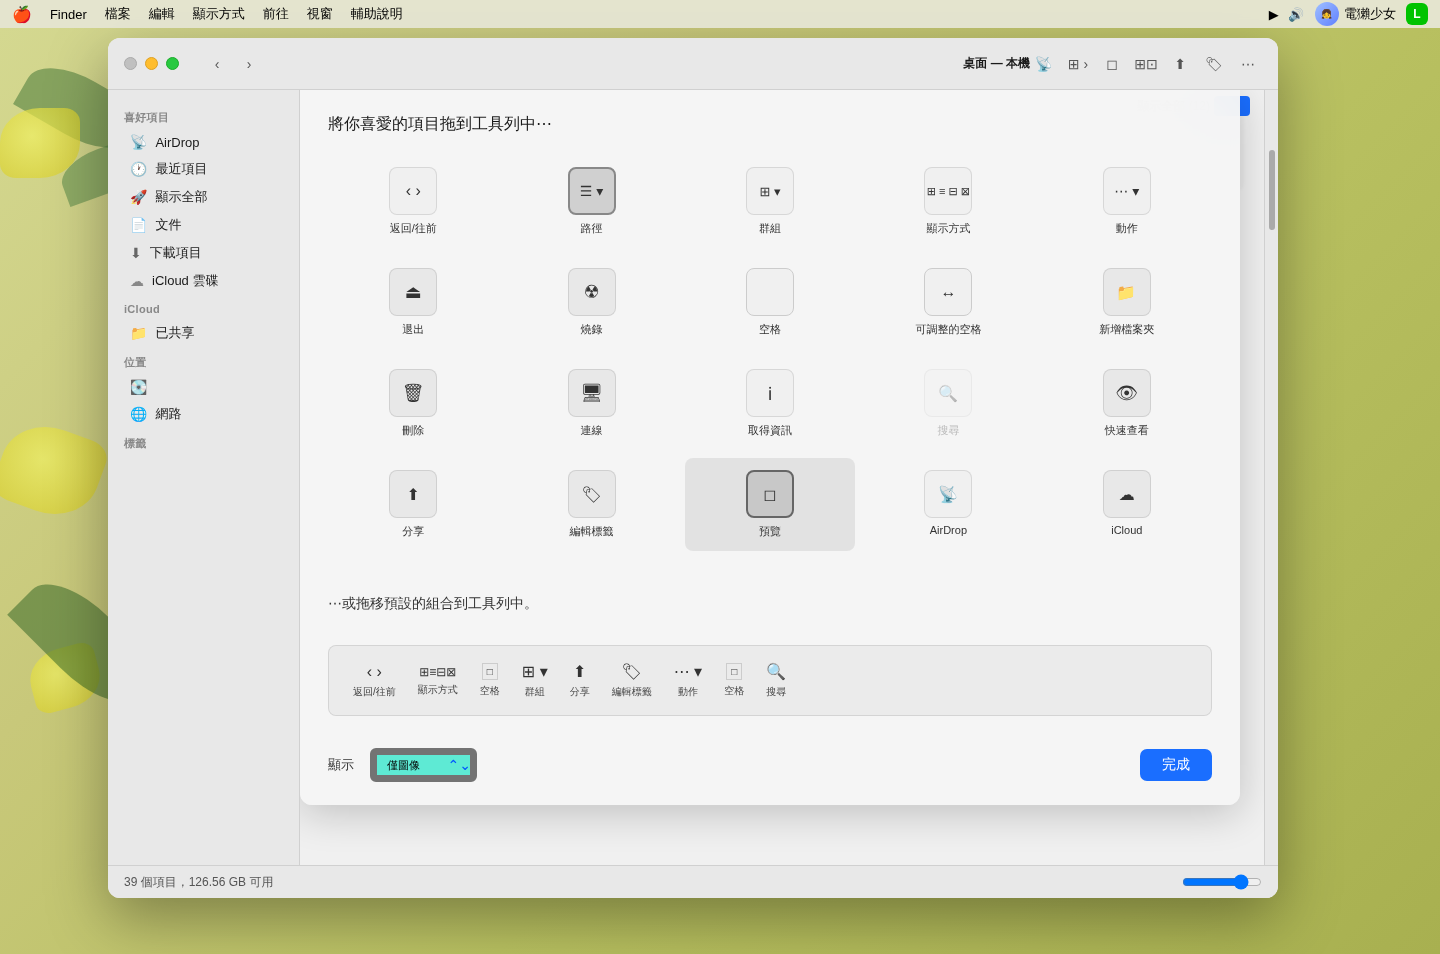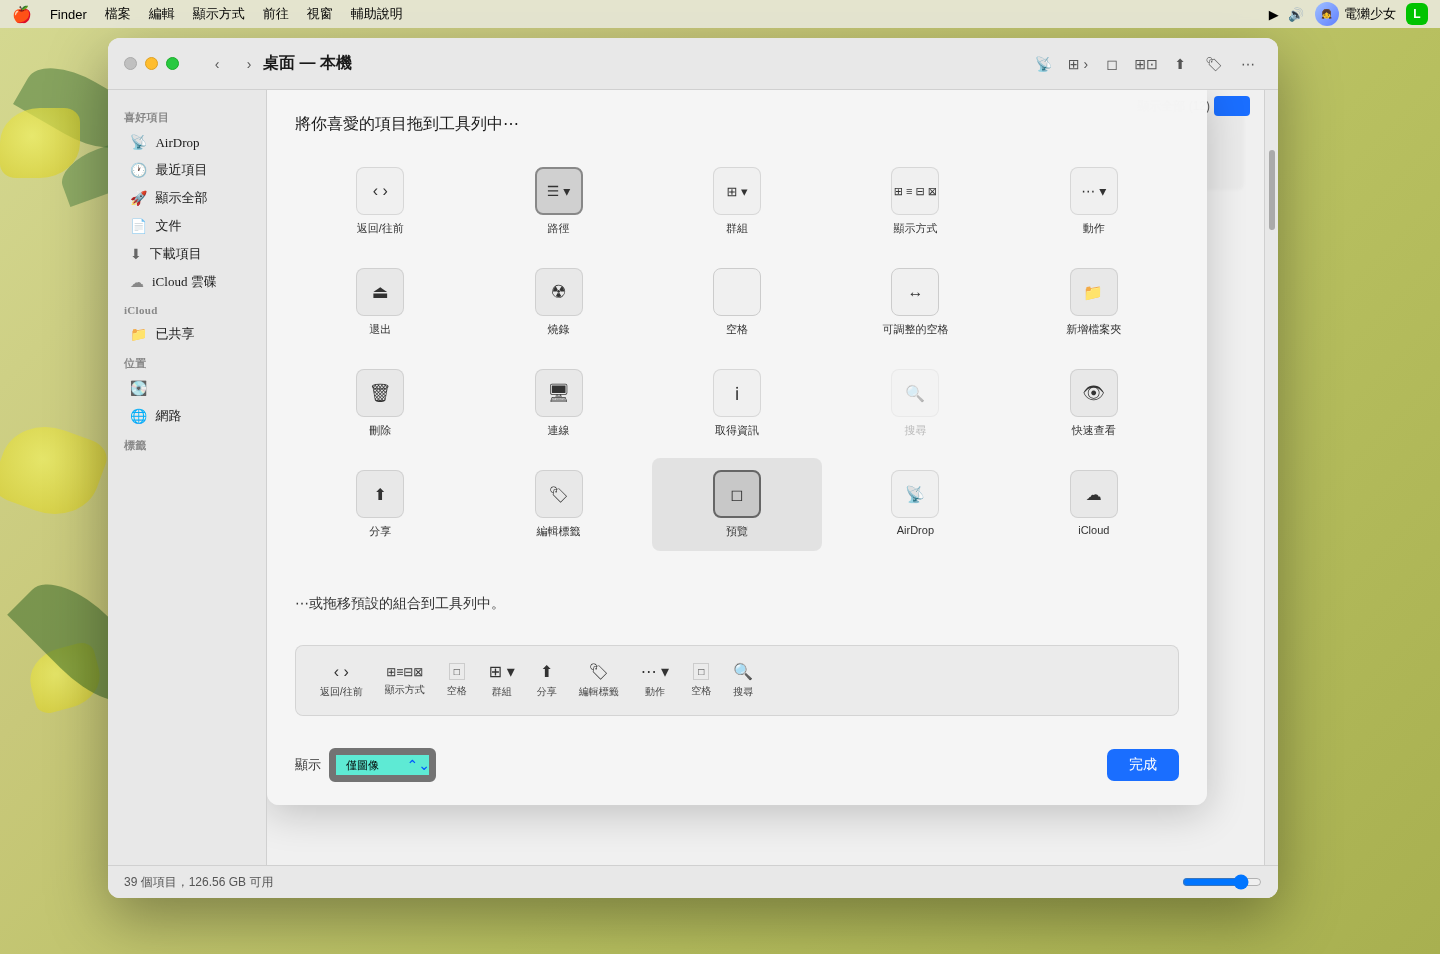--- a/index.html
+++ b/index.html
@@ -106,22 +106,22 @@
       border-radius: 6px;
       border: none;
       background: transparent;
       cursor: pointer;
       display: flex; align-items: center; justify-content: center;
       font-size: 14px; color: #555;
     }
 
     .window-title {
       flex: 1;
-      text-align: left;
-      font-size: 16px;
+      text-align: right;
+      font-size: 12px;
       font-weight: 600;
       color: #1a1a1a;
     }
 
     .titlebar-actions {
       display: flex;
       gap: 6px;
       align-items: center;
     }
     .action-icon {
@@ -134,27 +134,26 @@
 
     
     .finder-body {
       display: flex;
       flex: 1;
       overflow: hidden;
     }
 
     
     .sidebar {
-      width: 159px;
+      width: 192px;
       background: #e8e8e8;
       border-right: 1px solid #d0d0d0;
       padding: 12px 0;
       overflow-y: auto;
       flex-shrink: 0;
-      font-family: Liberation Serif, serif;
     }
     .sidebar-section-title {
       font-size: 11px;
       font-weight: 600;
       color: #888;
       padding: 8px 16px 4px;
       letter-spacing: 0.3px;
     }
     .sidebar-item {
       display: flex;
@@ -288,21 +287,21 @@
     
     .dialog-bottom {
       display: flex;
       align-items: center;
       margin-top: auto;
       padding-top: 12px;
     }
     .display-label {
       font-size: 13px;
       color: #333;
-      margin-right: 8px;
+      margin-right: 16px;
     }
     .display-select {
       appearance: none;
       background: #5eead4;
       border: 7px solid #737373;
       border-radius: 6px;
       padding: 4px 28px 4px 10px;
       font-size: 11px;
       cursor: pointer;
       position: relative;

